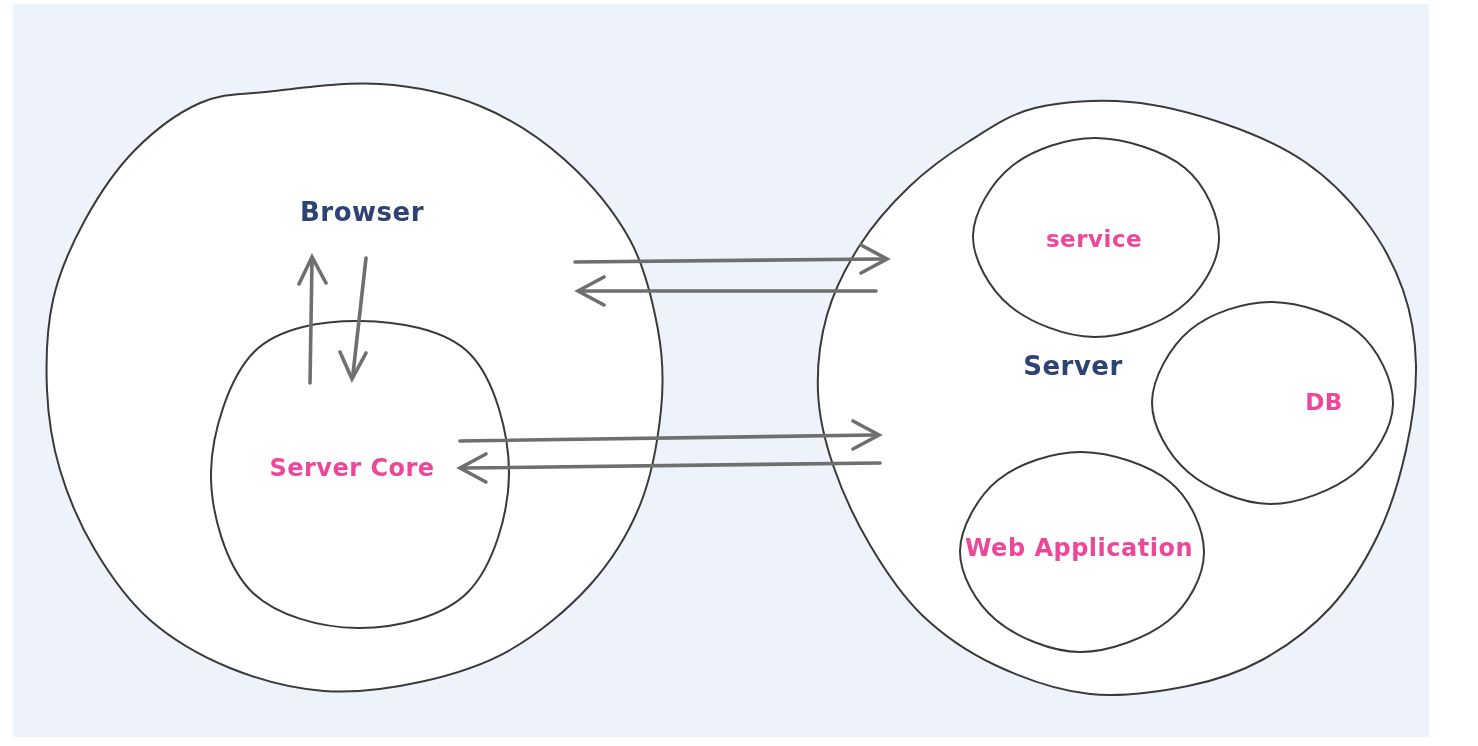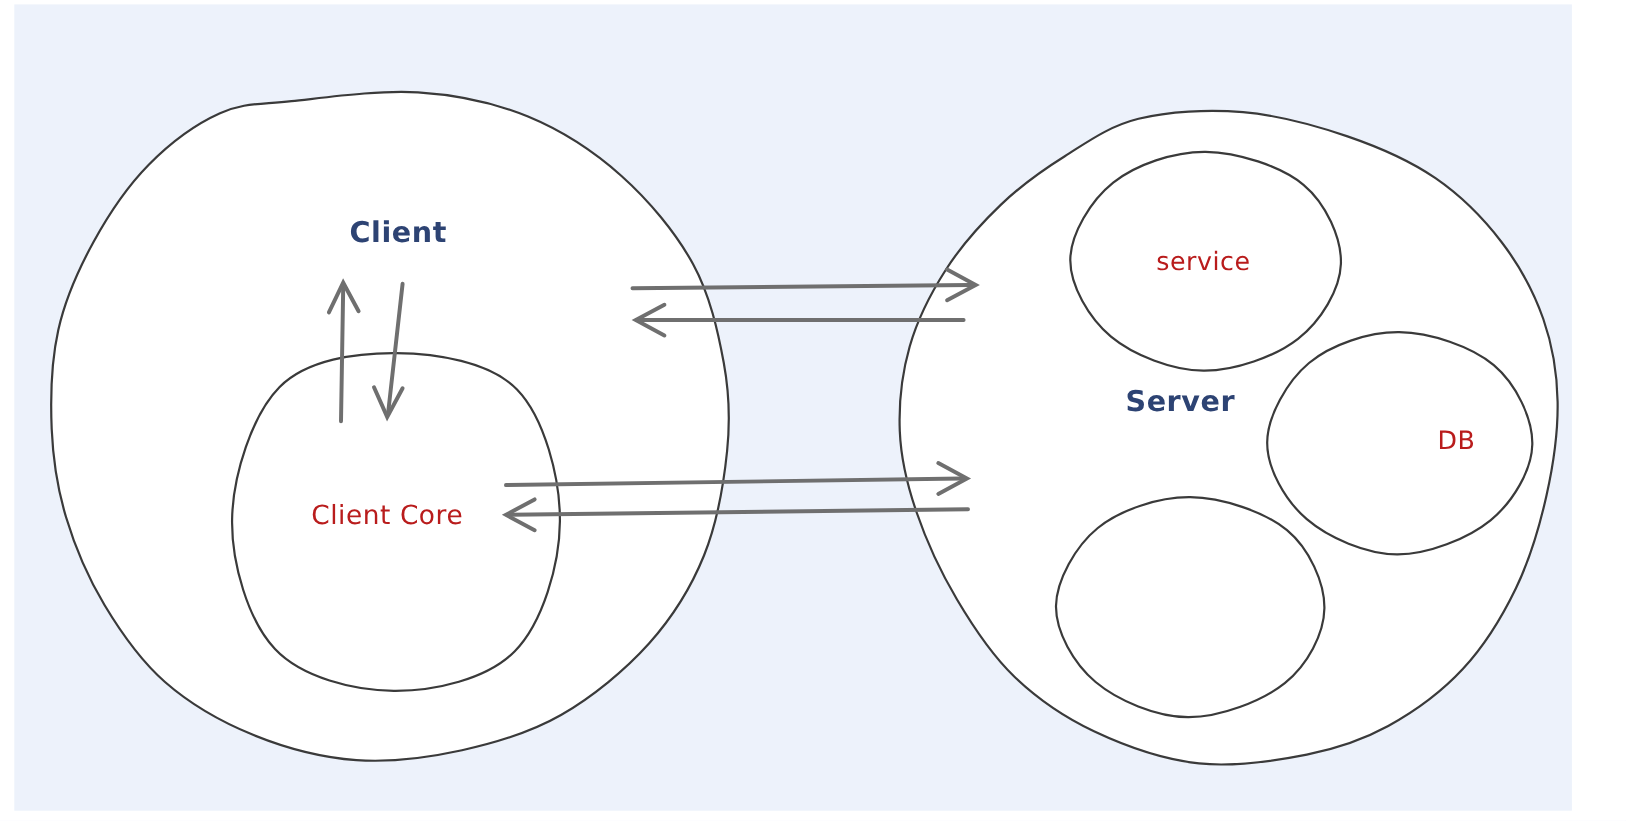--- a/index.html
+++ b/index.html
@@ -27,25 +27,26 @@
     position: absolute;
     left: 0;
     top: 0;
     width: 1478px;
     height: 746px;
   }
   .label {
     position: absolute;
     transform: translate(-50%, -50%);
     white-space: nowrap;
-    color: #b91c1c;
+    color: #ec4899;
     font-size: 23px;
     letter-spacing: 0.5px;
     line-height: 1;
     user-select: none;
+    font-weight: bold;
   }
   .label.title {
     font-weight: bold;
     font-size: 26px;
     color: #2d4373;
   }
 </style>
 </head>
 <body>
 
@@ -91,24 +92,25 @@
         <polyline points="853,421 879,435 853,449"></polyline>
       </g>
 
       <g>
         <line x1="880" y1="463" x2="464" y2="468"></line>
         <polyline points="486,454 460,468 486,482"></polyline>
       </g>
     </g>
   </svg>
 
-  <div class="label title" style="left:362px; top:212px">Client</div>
+  <div class="label title" style="left:362px; top:212px">Browser</div>
 
-  <div class="label" style="left:352px; top:468px; font-size:24px">Client Core</div>
+  <div class="label" style="left:352px; top:468px; font-size:24px">Server Core</div>
 
   <div class="label title" style="left:1073px; top:366px">Server</div>
 
   <div class="label" style="left:1094px; top:239px">service</div>
 
   <div class="label" style="left:1324px; top:402px">DB</div>
 
+  <div class="label" style="left:1079px; top:548px; font-size:24px">Web Application</div>
 
 </div>
 
 </body></html>

